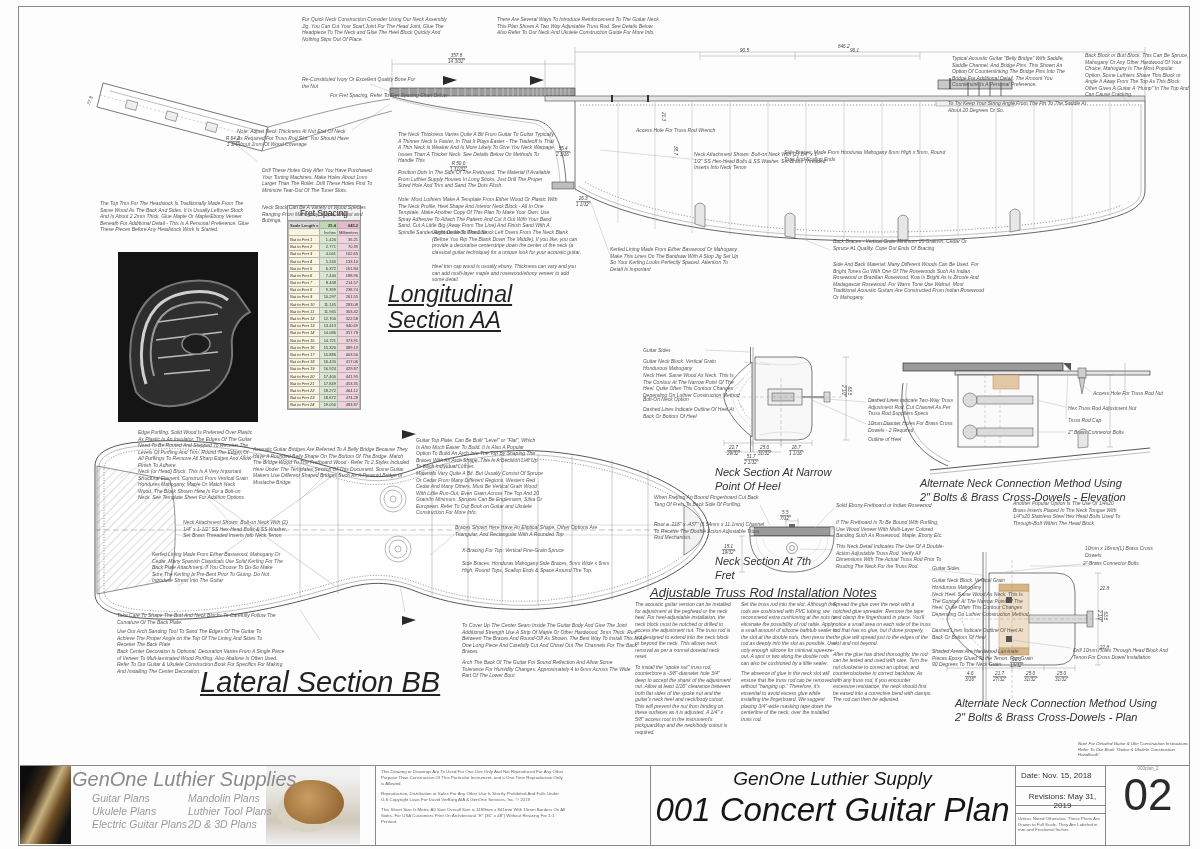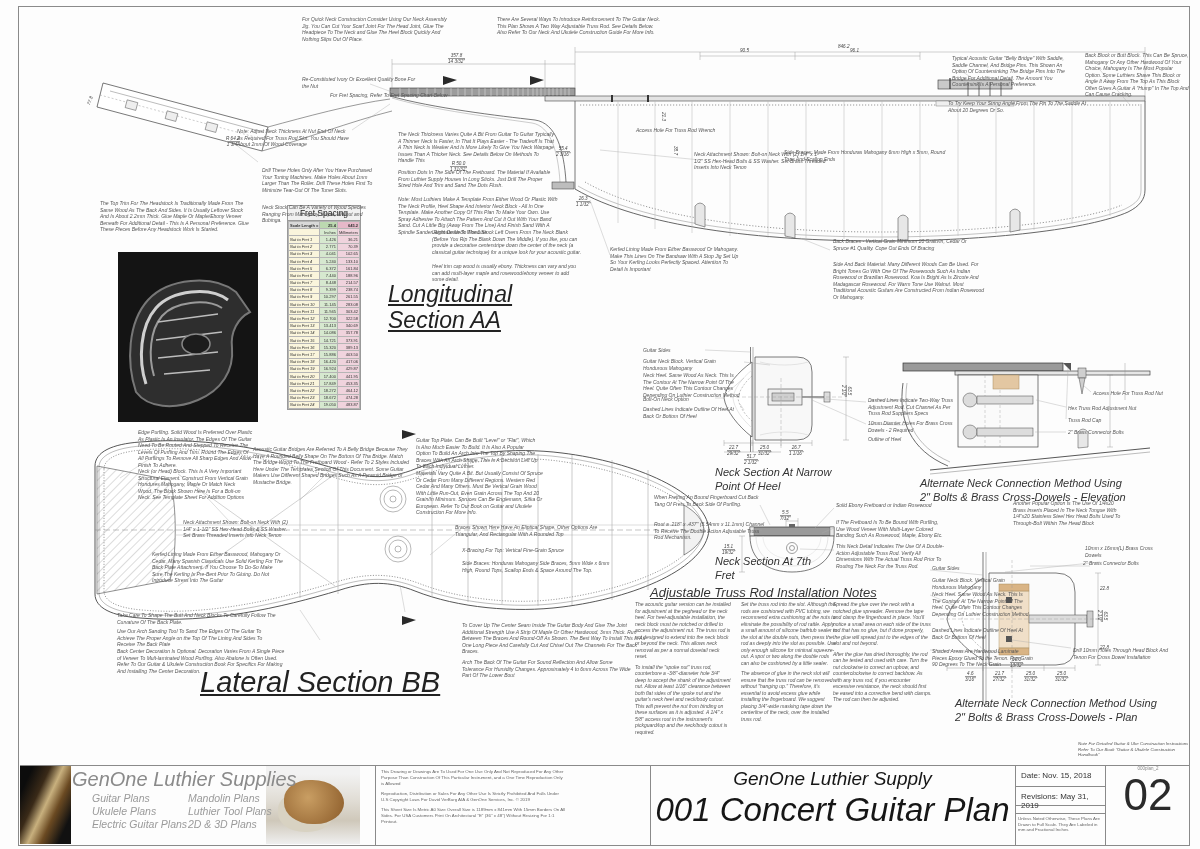--- a/index.html
+++ b/index.html
@@ -729,19 +729,19 @@
     <p>Reproduction, Distribution or Sales For Any Other Use Is Strictly Prohibited And Falls Under U.S Copyright Laws For David VerBurg AIA &amp; GenOne Services, Inc. © 2019</p>
     <p>This Sheet Size Is Metric A0 Size Overall Size is 1189mm x 841mm With 15mm Borders On All Sides. For USA Customers Print On Architectural "E" (36" x 48") Without Resizing For 1:1 Printout.</p>
   </div>
 
   <div class="main-title">
     <div class="co">GenOne Luthier Supply</div>
     <div class="pl">001 Concert Guitar Plan</div>
   </div>
 
   <div class="info-cell" style="left:1016px;top:768px;width:88px;">Date: Nov. 15, 2018</div>
-  <div class="info-cell" style="left:1016px;top:789px;width:88px;">Revisions: May 31, 2019</div>
+  <div class="info-cell" style="left:1016px;top:789px;width:88px;text-align:center;">Revisions: May 31, 2019</div>
   <div class="scale-note">Unless Noted Otherwise, These Plans Are Drawn to Full Scale. They Are Labeled in mm and Fractional Inches</div>
   <div class="sheet-no">
     <div class="code">000plan_2</div>
     <div class="num">02</div>
   </div>
 </div>
 
 </body></html>

